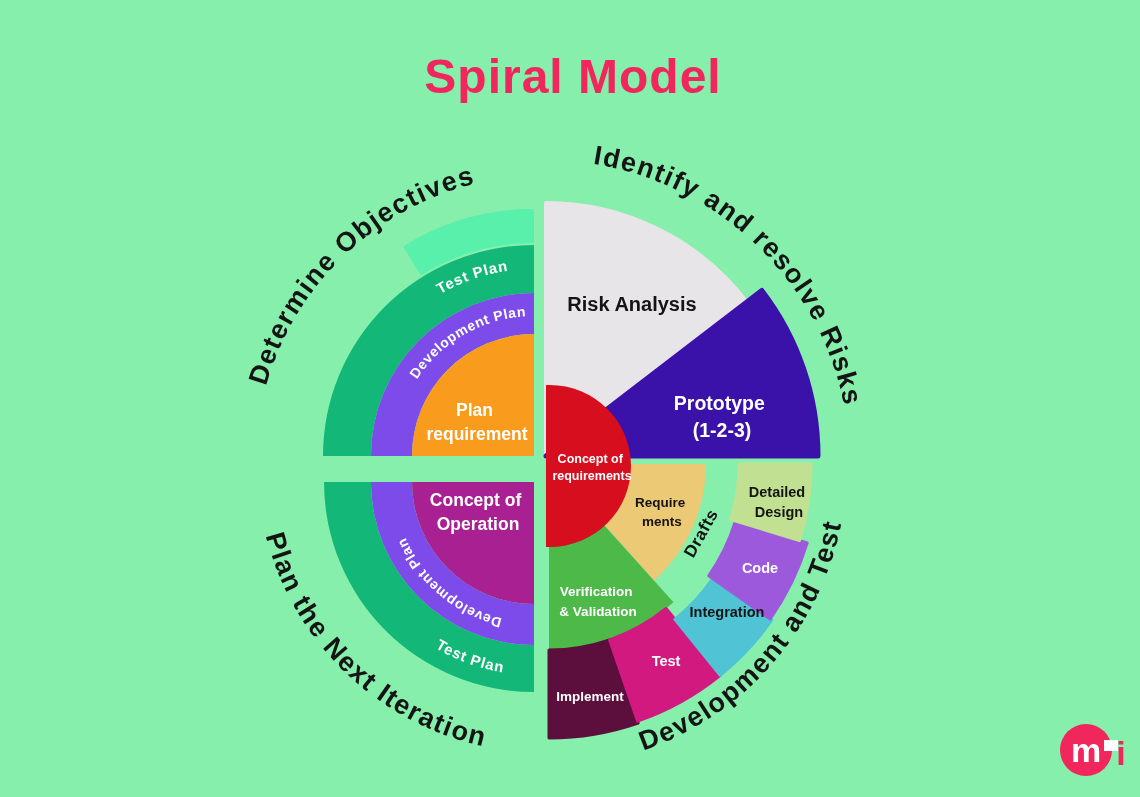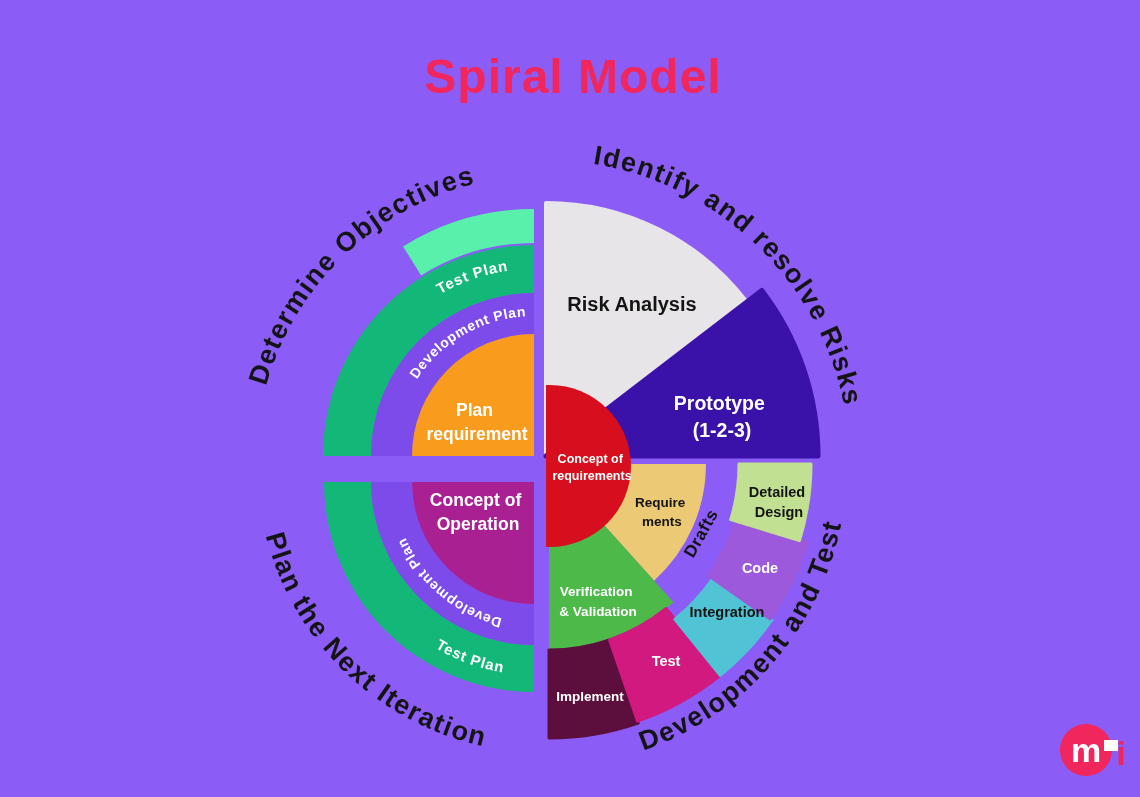--- a/index.html
+++ b/index.html
@@ -1,19 +1,19 @@
 <!DOCTYPE html>
 <html><head>
 <meta charset="utf-8">
 <style>
   html, body { margin: 0; padding: 0; background: #ffffff; }
   .stage {
     position: relative;
     width: 1140px; height: 797px;
-    background: #8b5cf6;
+    background: #86efac;
     overflow: hidden;
     font-family: "Liberation Sans", sans-serif;
   }
   svg { display: block; }
   text { font-family: "Liberation Sans", sans-serif; }
   .main-title   { font-size: 48px; font-weight: 700; letter-spacing: 1px; }
   .qtitle      { font-size: 27px; font-weight: 700; letter-spacing: 1.5px; fill: #141414; }
   .ring-label  { font-size: 15px; font-weight: 700; letter-spacing: .8px; fill: #ffffff; }
   .ring-label-sm { font-size: 14px; font-weight: 700; letter-spacing: .6px; fill: #ffffff; }
   .lbl-w-17 { font-size: 17.5px; font-weight: 700; fill: #ffffff; }

